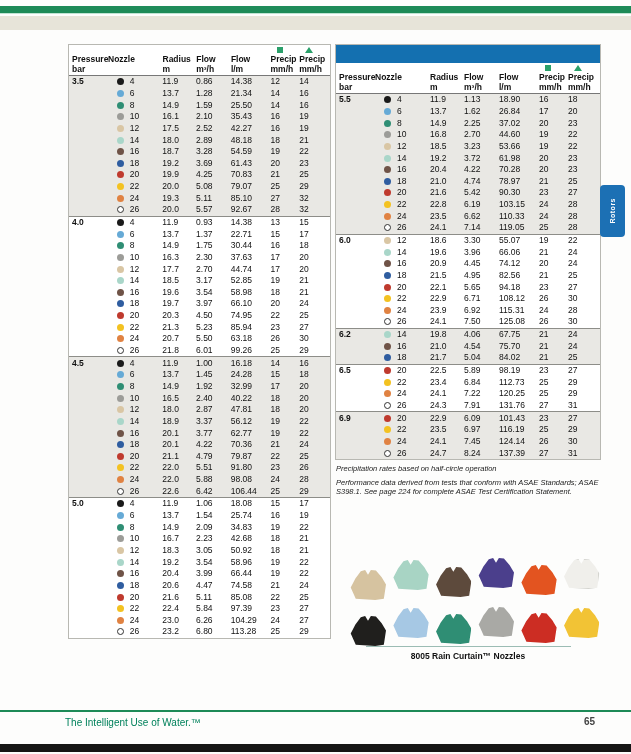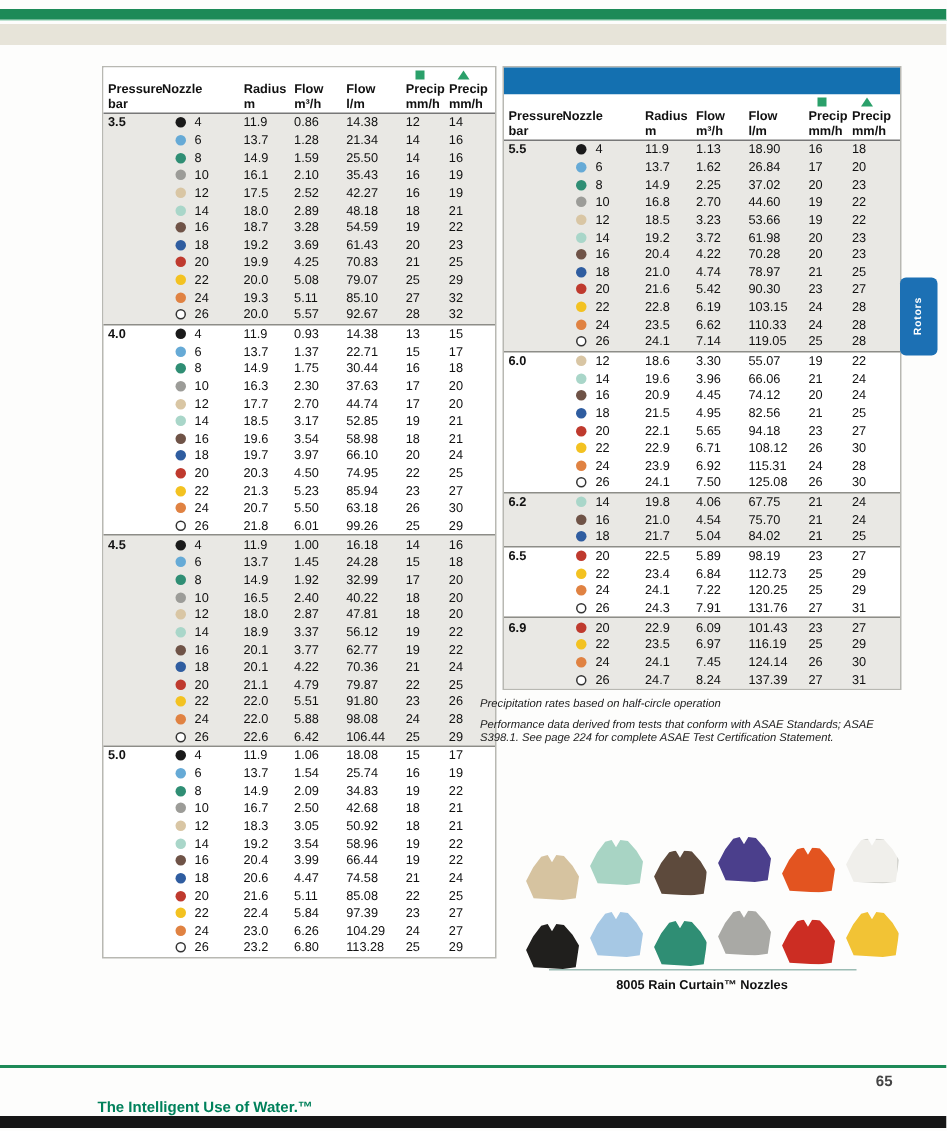--- a/index.html
+++ b/index.html
@@ -30,21 +30,21 @@
   .section.shade { background:#e9e8e4; }
   .section + .section { border-top:1px solid #8d8d88; }
 
   .row { display:flex; align-items:center; height:11.65px; padding:0 3px; }
   .c { font-size:8.5px; color:#111; line-height:11px; }
   .c-press { font-weight:bold; }
   .c-noz { display:flex; align-items:center; padding-left:9px; }
   .dot { width:7px; height:7px; border-radius:50%; margin-right:6px; flex:0 0 auto; }
   .dot.open { background:#fff; border:1px solid #333; }
 
-  .footnotes { position:absolute; left:320px; top:464px; width:268px; }
+  .footnotes { position:absolute; left:336px; top:464px; width:268px; }
   .footnote { display:flex; align-items:flex-start; font-size:7.5px; font-style:italic;
               color:#222; line-height:9px; margin-bottom:4.5px; }
   .fn-square { flex:0 0 auto; width:5px; height:5px; background:#2aa06a; margin:1px 4px 0 0; }
   .fn-triangle { flex:0 0 auto; width:0; height:0; border-left:3.5px solid transparent; border-right:3.5px solid transparent;
                  border-bottom:5px solid #2aa06a; margin:1px 4px 0 0; }
 
   .nozzle-figure { position:absolute; left:350px; top:558px; width:252px;
                    display:grid; grid-template-columns:repeat(6, 1fr); column-gap:4px; row-gap:6px; }
   .nozzle-blob { width:36px; height:30px;
                  clip-path:polygon(15% 28%, 30% 4%, 42% 0, 50% 16%, 58% 0, 72% 2%, 88% 24%, 100% 48%, 94% 96%, 70% 100%, 16% 96%, 2% 58%);
@@ -60,21 +60,21 @@
   .figure-caption-wrap { position:absolute; left:335px; top:646px; width:266px; text-align:center; }
   .caption-rule { width:205px; margin:0 auto 4px auto; border-top:1px solid #9bbcb4; }
   .figure-caption { font-size:8.5px; font-weight:bold; color:#111; }
 
   .side-tab { position:absolute; left:600px; top:185px; width:25px; height:52px; background:#1c70b4;
               border-radius:4px; display:flex; align-items:center; justify-content:center; }
   .side-tab span { writing-mode:vertical-rl; transform:rotate(180deg); color:#fff; font-size:7px;
                    font-weight:bold; letter-spacing:.5px; }
 
   .footer-line { position:absolute; top:710px; left:0; right:0; height:2px; background:#1d8a57; }
-  .footer-tagline { position:absolute; top:717px; left:65px; font-size:10px; font-weight:bold; color:#00815b;margin-top:16px; }
+  .footer-tagline { position:absolute; top:717px; left:65px; font-size:10px; font-weight:normal; color:#00815b; }
   .footer-pagenum { position:absolute; top:716px; right:36px; font-size:10px; font-weight:bold; color:#444; }
   .footer-blackbar { position:absolute; top:744px; left:0; right:0; height:8px; background:#161616; }
 </style>
 </head>
 <body>
 
 <div>
 
   <div class="topbar-green"></div>
   <div class="topbar-beige"></div>
@@ -588,21 +588,21 @@
             <span class="c w-p1">19</span>
             <span class="c w-p2">22</span>
           </div>
           <div class="row">
             <span class="c c-press w-press"></span>
             <span class="c c-noz w-noz">
               <span class="dot" style="background: rgb(156, 156, 152);"></span>
               <span>10</span>
             </span>
             <span class="c w-rad">16.7</span>
-            <span class="c w-f1">2.50</span>
+            <span class="c w-f1">2.23</span>
             <span class="c w-f2">42.68</span>
             <span class="c w-p1">18</span>
             <span class="c w-p2">21</span>
           </div>
           <div class="row">
             <span class="c c-press w-press"></span>
             <span class="c c-noz w-noz">
               <span class="dot" style="background: rgb(217, 198, 164);"></span>
               <span>12</span>
             </span>

